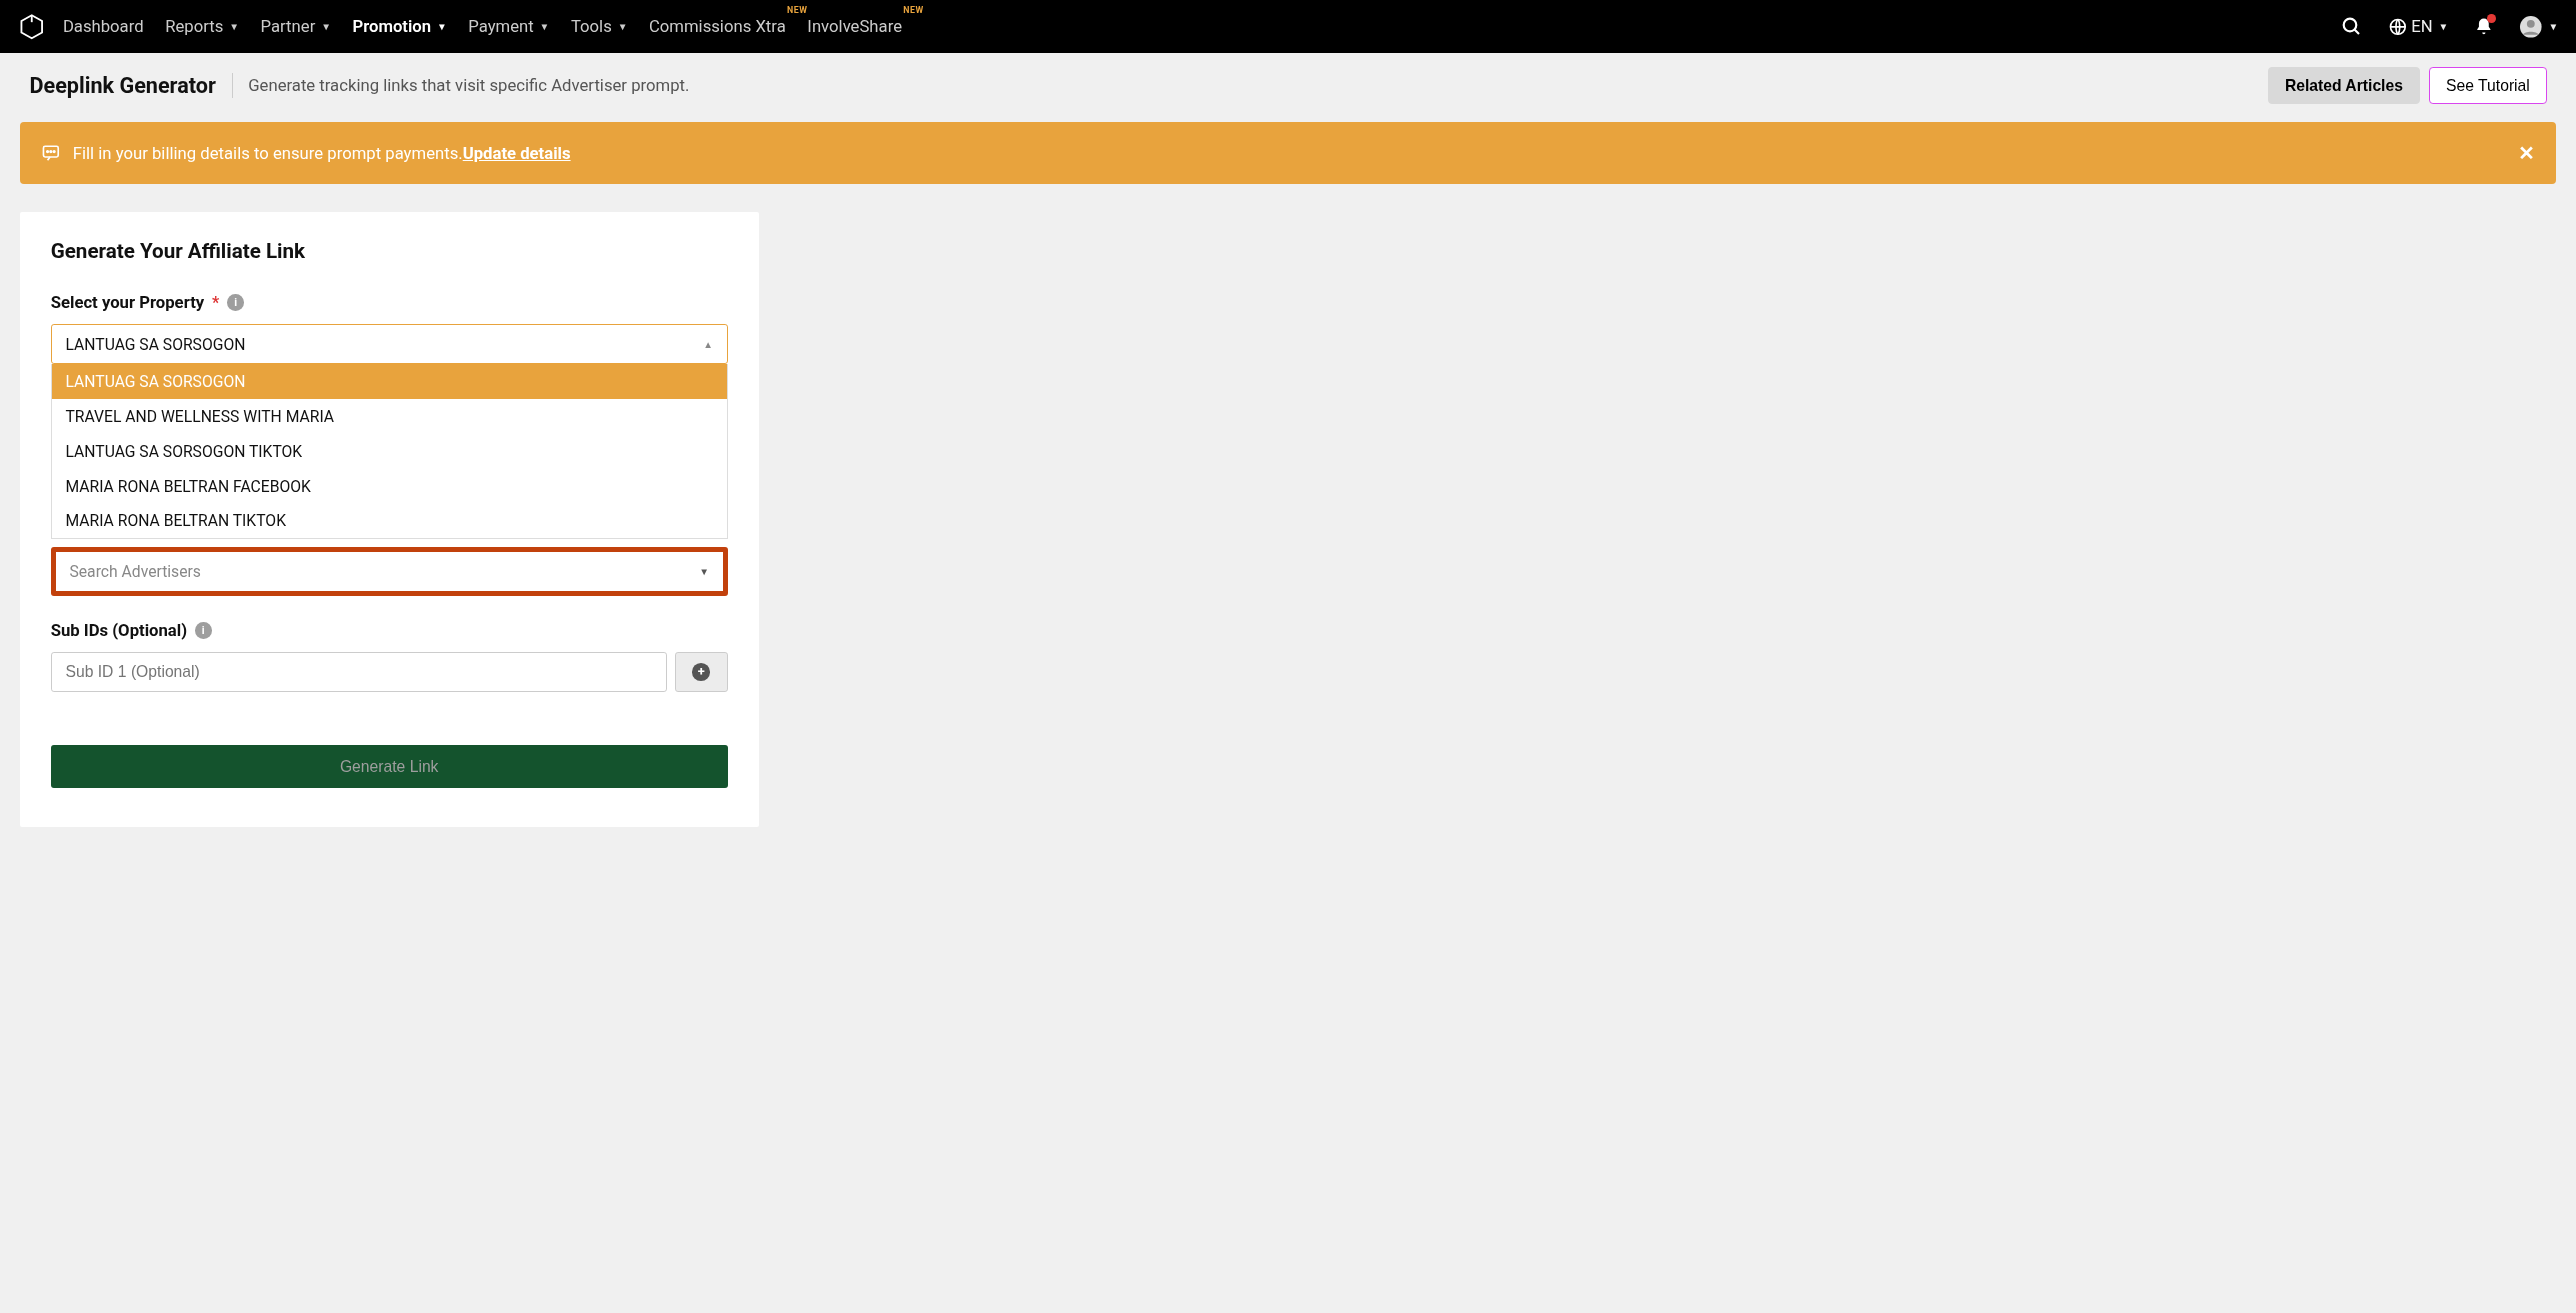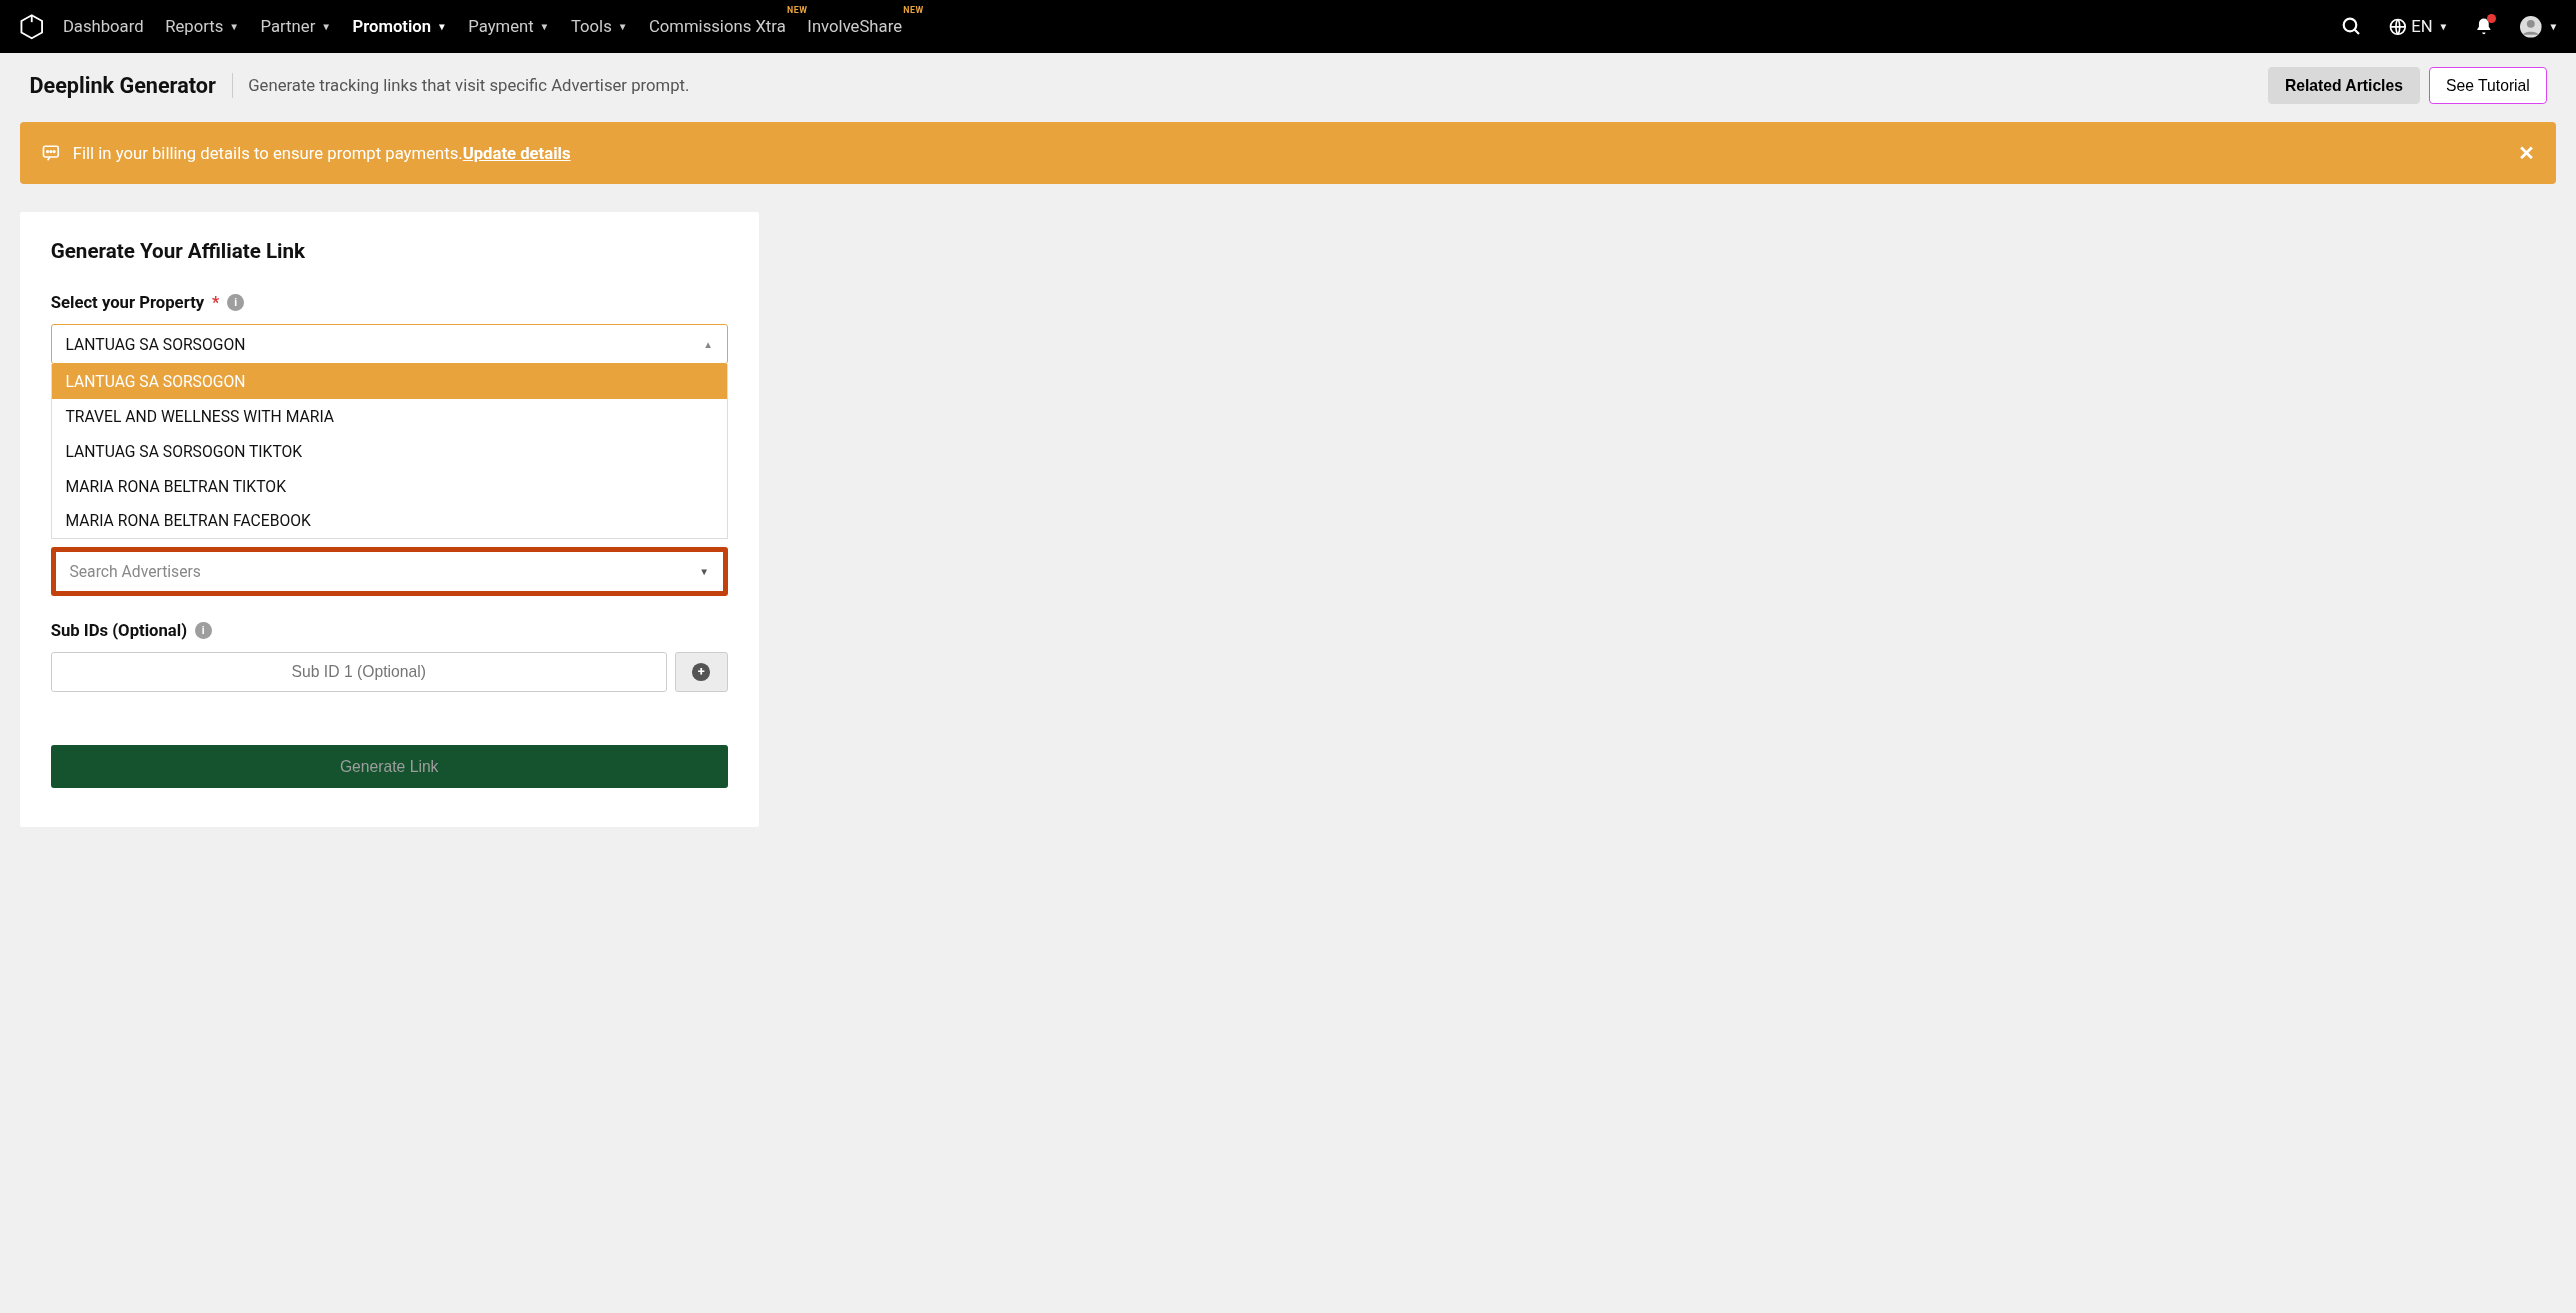--- a/index.html
+++ b/index.html
@@ -96,21 +96,21 @@
   .select-opt.sel { background:#e8a33d; color:#fff; }
   .select2 {
     border:5px solid #c2410c; border-radius:2.9px; background:#fff;
     padding:9.8px 13.8px; font-size:15.7px; color:#888; display:flex; align-items:center;
     margin-top:7.9px; cursor:pointer;
   }
   .select2 .select-caret { color:#555; }
   
   .subid-row { display:flex; gap:7.9px; }
   .subid-input {
-    flex:1; border:1px solid #ccc; border-radius:2.9px; padding:9.8px 13.8px; font-size:15.7px;text-align:center;
+    flex:1; border:1px solid #ccc; border-radius:2.9px; padding:9.8px 13.8px; font-size:15.7px;
   }
   .subid-add {
     width:53px; border:1px solid #ccc; border-radius:2.9px; background:#ececec;
     display:flex; align-items:center; justify-content:center; cursor:pointer;
   }
   .plus-circ {
     width:17.7px; height:17.7px; border-radius:50%; background:#555; color:#fff;
     display:flex; align-items:center; justify-content:center; font-size:12.8px; font-weight:700;
   }
   
@@ -233,22 +233,22 @@
     <div class="select">
       <div class="select-head">
         <span>LANTUAG SA SORSOGON</span>
         <span class="select-caret">▲</span>
       </div>
     </div>
     <div class="select-list" id="property-options">
         <div class="select-opt sel">LANTUAG SA SORSOGON</div>
         <div class="select-opt">TRAVEL AND WELLNESS WITH MARIA</div>
         <div class="select-opt">LANTUAG SA SORSOGON TIKTOK</div>
+        <div class="select-opt">MARIA RONA BELTRAN FACEBOOK</div>
         <div class="select-opt">MARIA RONA BELTRAN TIKTOK</div>
-        <div class="select-opt">MARIA RONA BELTRAN FACEBOOK</div>
       </div>
 
     <div class="select2">
       <span>Search Advertisers</span>
       <span class="select-caret">▼</span>
     </div>
   </div>
 
   
   <div class="block">

